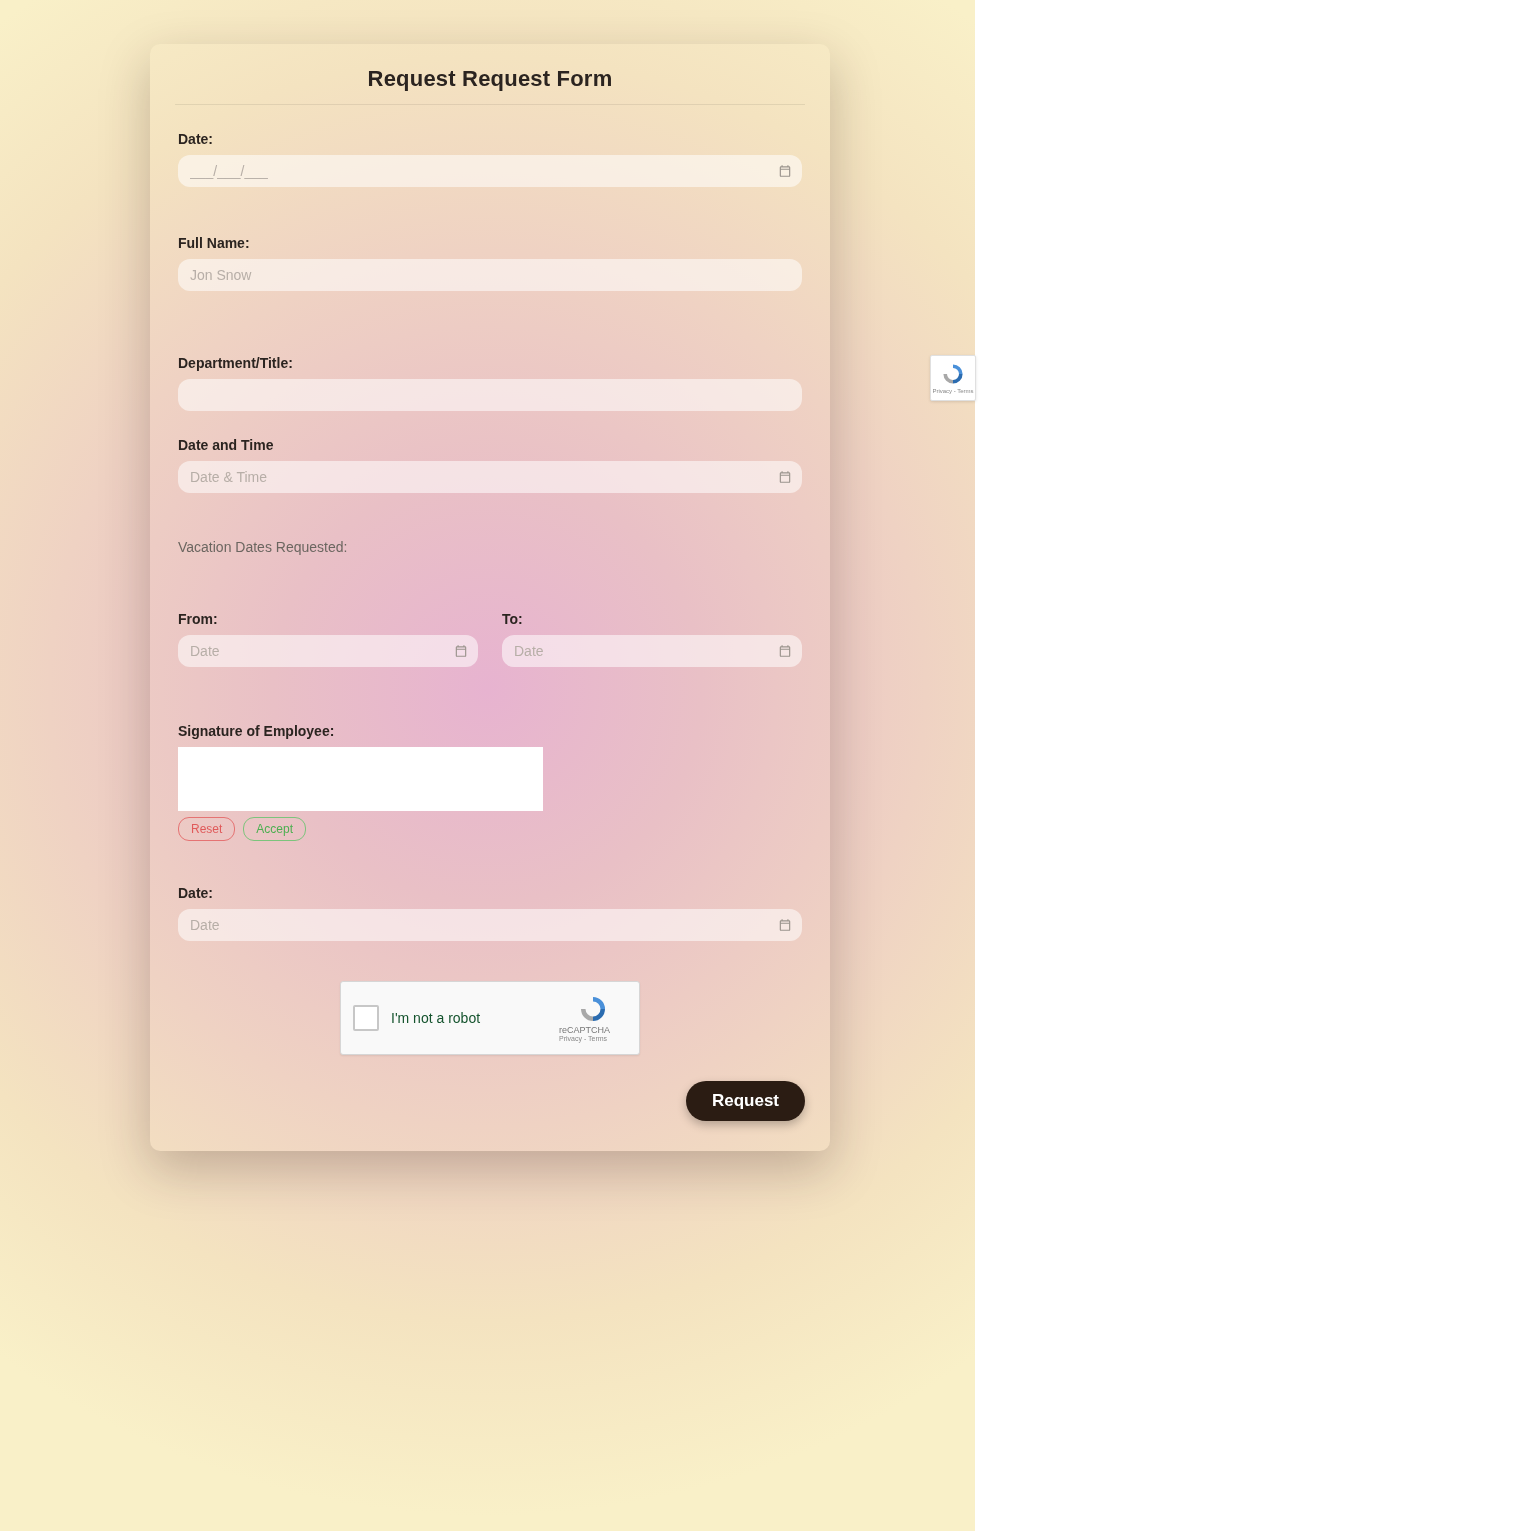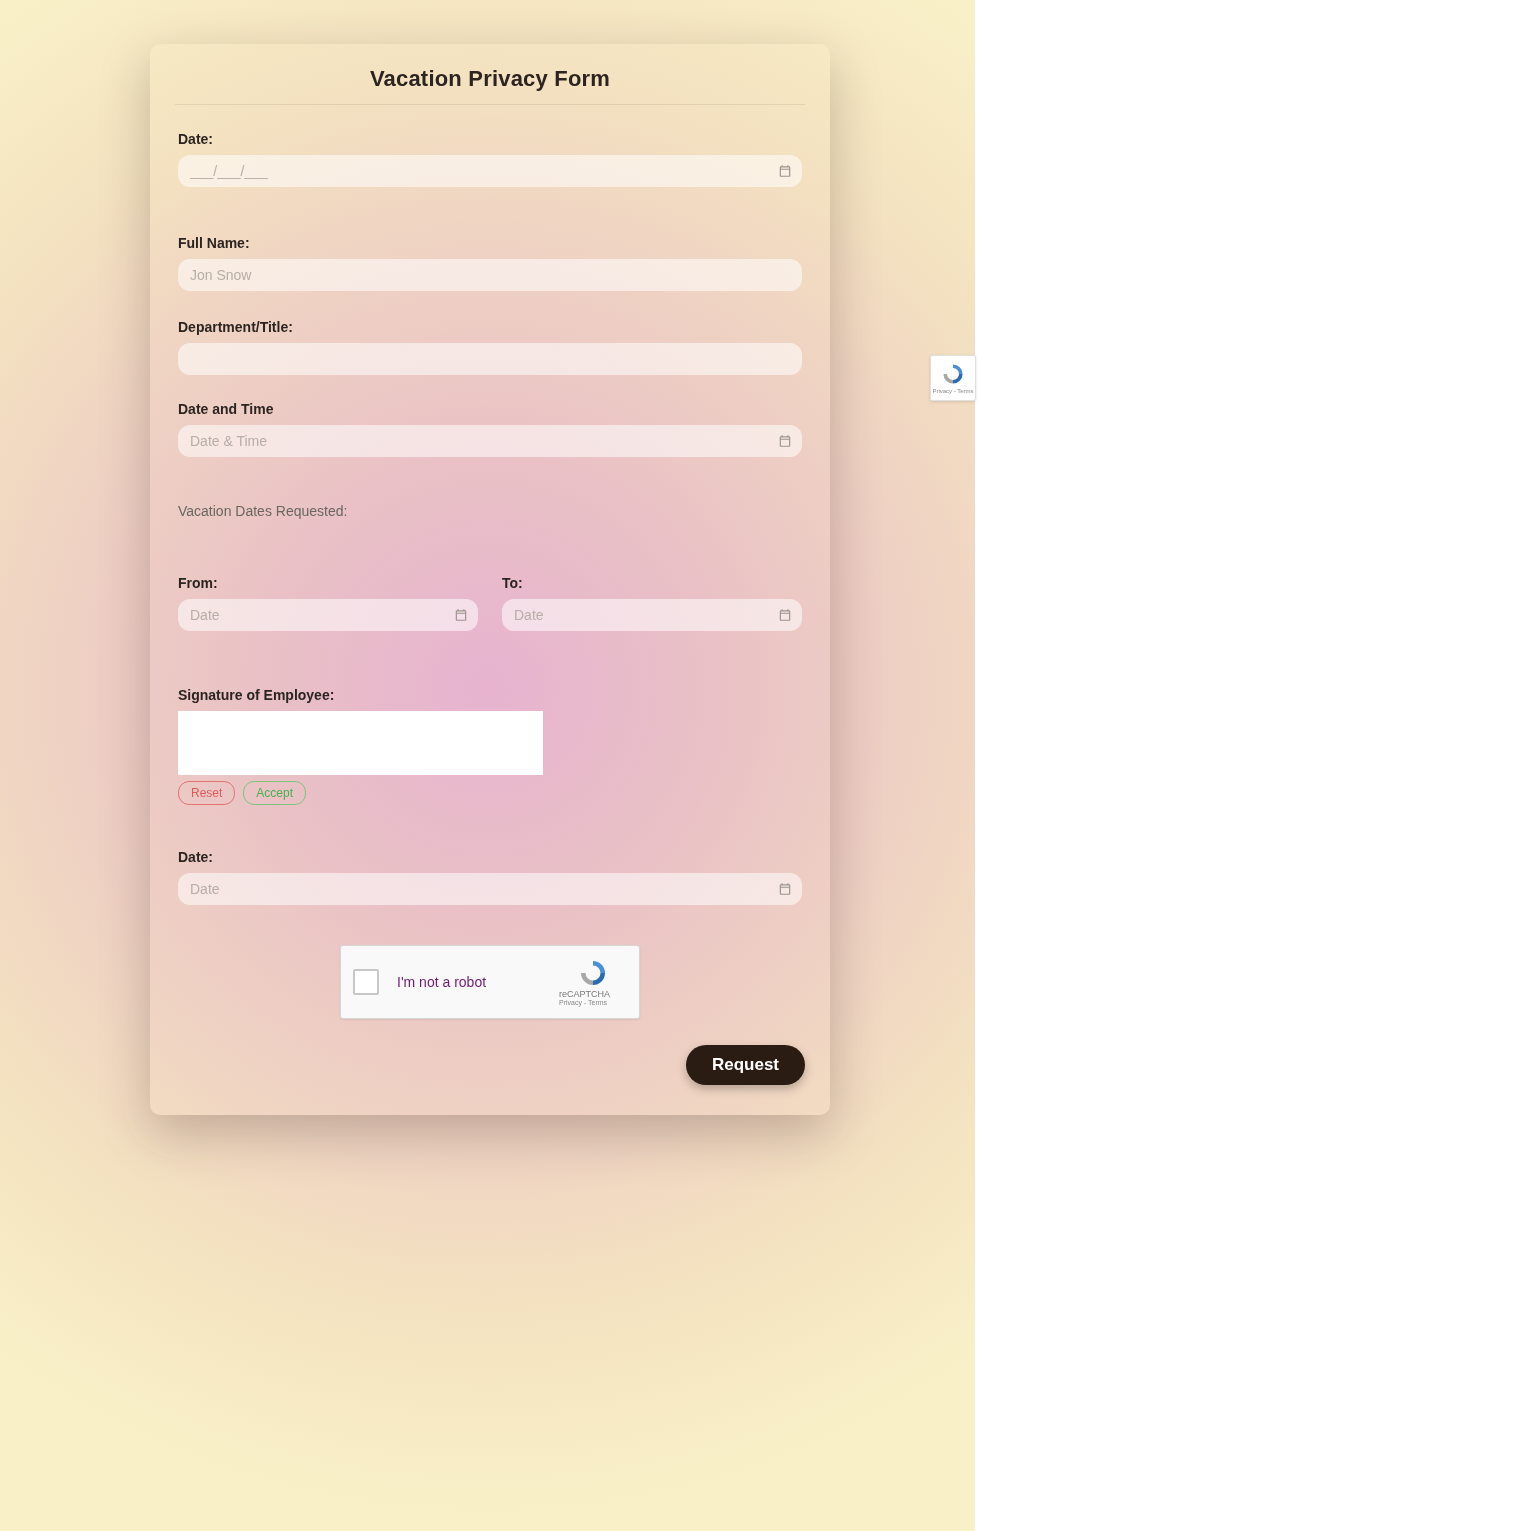--- a/index.html
+++ b/index.html
@@ -128,22 +128,22 @@
   .recaptcha-check {
     width: 26px;
     height: 26px;
     border: 2px solid #c7c7c7;
     border-radius: 2px;
     background: #fff;
     cursor: pointer;
   }
   .recaptcha-label {
     font-size: 14px;
-    color: #701a75;
-    margin-left: 18px;
+    color: #14532d;
+    margin-left: 12px;
     flex: 1;
   }
   .recaptcha-right {
     width: 68px;
   }
   .recaptcha-logo {
     width: 30px; height: 30px; margin: 0 auto 2px auto;
   }
   .recaptcha-brand {
     font-size: 9px;
@@ -190,21 +190,21 @@
   .badge-fixed .mini-logo { width: 24px; height: 24px; }
   .badge-fixed .mini-text { font-size: 6px; color: #888; margin-top: 2px; }
   svg { display: block; }
 </style>
 </head>
 <body>
 
 <div class="bg-gradient"></div>
 
 <div class="form-card">
-  <h1 class="form-title">Vacation Privacy Form</h1>
+  <h1 class="form-title">Request Request Form</h1>
 
   <div class="form-body">
 
     <div class="field-group first">
       <label class="field-label">Date:</label>
       <div class="input-wrap">
         <input class="text-input" type="text" placeholder="___/___/___" style="">
         <span class="input-icon">
           <svg width="14" height="14" viewBox="0 0 24 24" fill="currentColor">
               <path d="M19 4h-1V2h-2v2H8V2H6v2H5a2 2 0 0 0-2 2v14a2 2 0 0 0 2 2h14a2 2 0 0 0 2-2V6a2 2 0 0 0-2-2zm0 16H5V10h14v10zm0-12H5V6h14v2z"></path>
@@ -213,21 +213,21 @@
       </div>
     </div>
 
     <div class="field-group" style="margin-top:48px;">
       <label class="field-label">Full Name:</label>
       <div class="input-wrap">
         <input class="text-input" type="text" placeholder="Jon Snow" style="">
       </div>
     </div>
 
-    <div class="field-group" style="margin-top:28px;">
+    <div class="field-group" style="margin-top:64px;">
       <label class="field-label">Department/Title:</label>
       <div class="input-wrap">
         <input class="text-input" type="text" placeholder="" style="">
       </div>
     </div>
 
     <div class="field-group" style="">
       <label class="field-label">Date and Time</label>
       <div class="input-wrap">
         <input class="text-input" type="text" placeholder="Date &amp; Time" style="">

